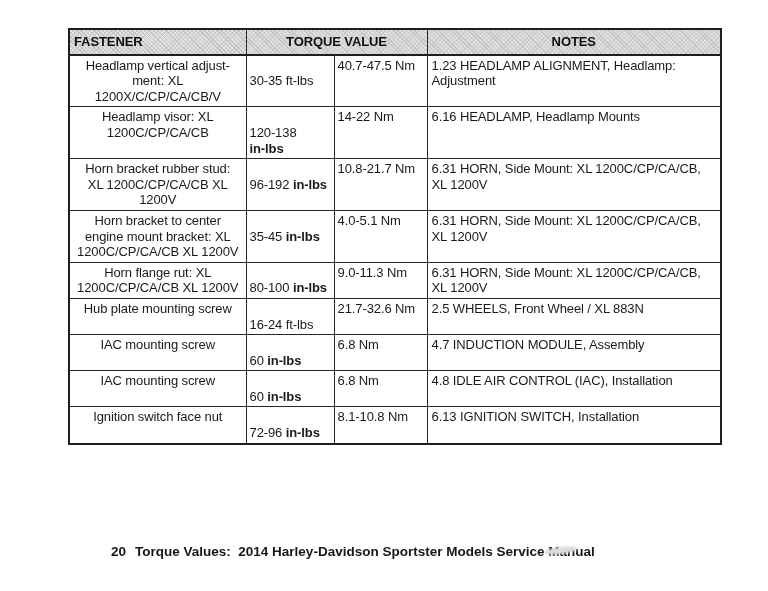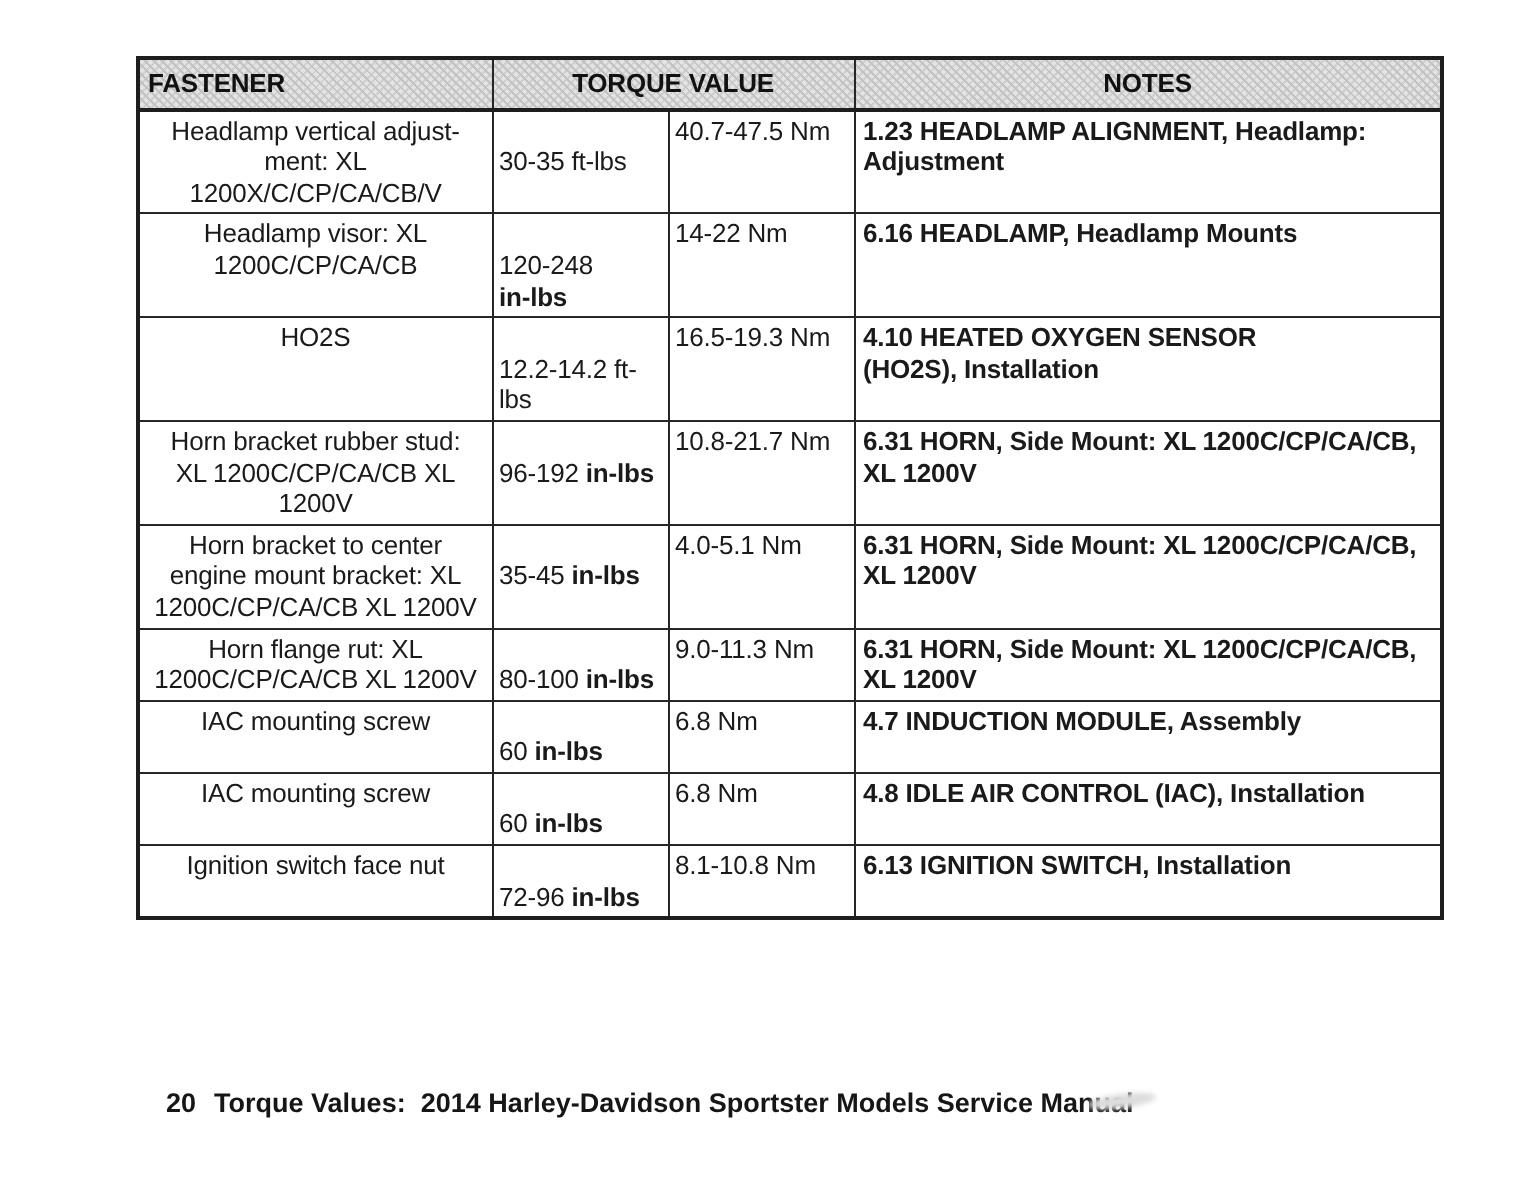--- a/index.html
+++ b/index.html
@@ -42,32 +42,32 @@
     background-image:
       repeating-linear-gradient(45deg, #c3c3c3 0 1px, transparent 1px 3px),
       repeating-linear-gradient(-45deg, #cfcfcf 0 1px, transparent 1px 3px);
     text-align: center;
     color: #111111;
   }
   .torque-table th.th-left { text-align: left; }
   .torque-table td { padding: 2px 3px; }
   td.c-fastener { text-align: center; }
   td.c-ft, td.c-nm { text-align: left; }
-  td.c-notes { text-align: left; padding-left: 4px; font-weight: bold; }
+  td.c-notes { text-align: left; padding-left: 4px; }
   .bold { font-weight: bold; margin-top: 27px; }
   .footer {
     position: absolute;
     left: 68px;
     top: 529px;
     font-size: 13.5px;
     font-weight: bold;
     white-space: pre;
     color: #161616;
   }
-  .footer .page-num { margin-right: 9px; }
+  .footer .page-num { margin-right: 9px; margin-left: 28px; }
   .smudge {
     position: absolute;
     left: 544px;
     top: 547px;
     width: 34px;
     height: 7px;
     background: #dcdcdc;
     border-radius: 50%;
     transform: rotate(-7deg);
     filter: blur(1.2px);
@@ -102,37 +102,27 @@
     </td>
     <td class="c-nm">40.7-47.5 Nm</td>
     <td class="c-notes">1.23 HEADLAMP ALIGNMENT, Headlamp:
 Adjustment</td>
   </tr>
 
   <tr>
     <td class="c-fastener">Headlamp visor: XL
 1200C/CP/CA/CB</td>
     <td class="c-ft">
-      <span>120-248</span><span class="sep">
+      <span>120-138</span><span class="sep">
 </span><span class="bold">in-lbs</span>
     </td>
     <td class="c-nm">14-22 Nm</td>
     <td class="c-notes">6.16 HEADLAMP, Headlamp Mounts</td>
   </tr>
 
-  <tr>
-    <td class="c-fastener">HO2S</td>
-    <td class="c-ft">
-      <span>12.2-14.2 ft-</span><span class="sep">
-</span><span>lbs</span>
-    </td>
-    <td class="c-nm">16.5-19.3 Nm</td>
-    <td class="c-notes">4.10 HEATED OXYGEN SENSOR
-(HO2S), Installation</td>
-  </tr>
 
 
   <tr>
     <td class="c-fastener">Horn bracket rubber stud:
 XL 1200C/CP/CA/CB XL
 1200V</td>
     <td class="c-ft">
       <span>96-192</span><span class="sep"> </span><span class="bold">in-lbs</span>
     </td>
     <td class="c-nm">10.8-21.7 Nm</td>
@@ -157,20 +147,28 @@
     <td class="c-fastener">Horn flange rut: XL
 1200C/CP/CA/CB XL 1200V</td>
     <td class="c-ft">
       <span>80-100</span><span class="sep"> </span><span class="bold">in-lbs</span>
     </td>
     <td class="c-nm">9.0-11.3 Nm</td>
     <td class="c-notes">6.31 HORN, Side Mount: XL 1200C/CP/CA/CB,
 XL 1200V</td>
   </tr>
 
+  <tr>
+    <td class="c-fastener">Hub plate mounting screw</td>
+    <td class="c-ft">
+      <span>16-24</span><span class="sep"> </span><span>ft-lbs</span>
+    </td>
+    <td class="c-nm">21.7-32.6 Nm</td>
+    <td class="c-notes">2.5 WHEELS, Front Wheel / XL 883N</td>
+  </tr>
 
   <tr>
     <td class="c-fastener">IAC mounting screw</td>
     <td class="c-ft">
       <span>60</span><span class="sep"> </span><span class="bold">in-lbs</span>
     </td>
     <td class="c-nm">6.8 Nm</td>
     <td class="c-notes">4.7 INDUCTION MODULE, Assembly</td>
   </tr>
 

